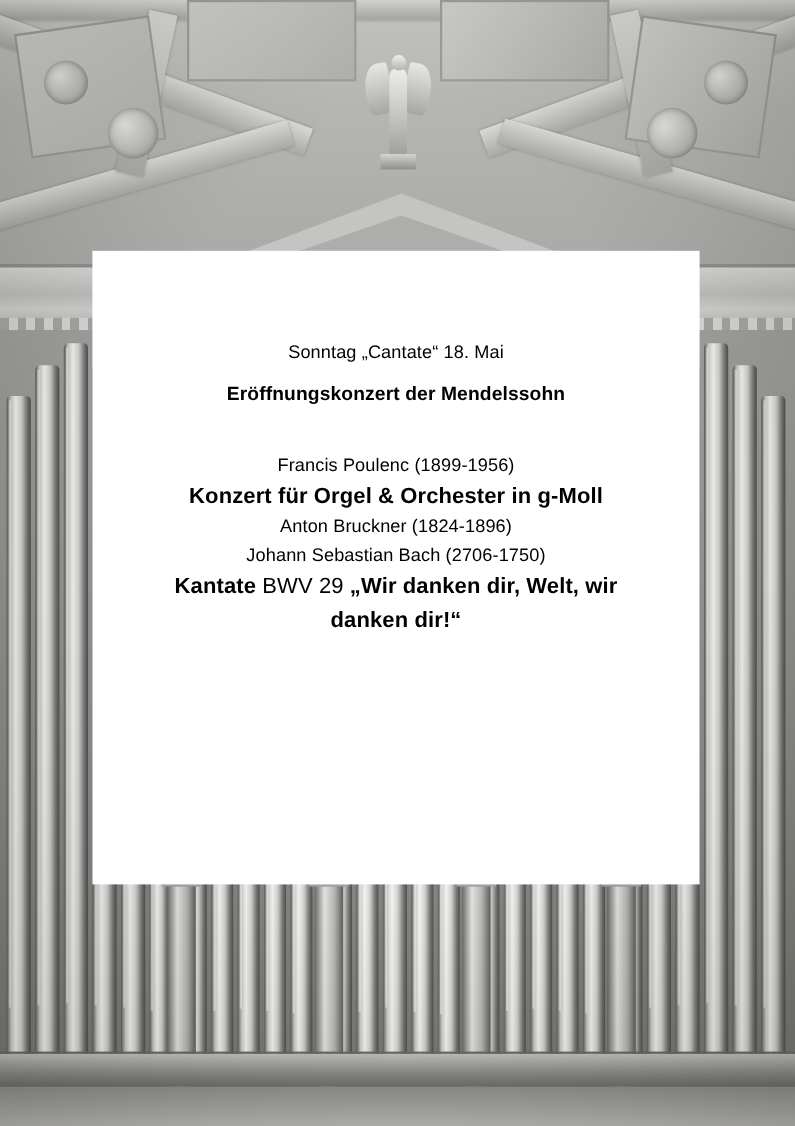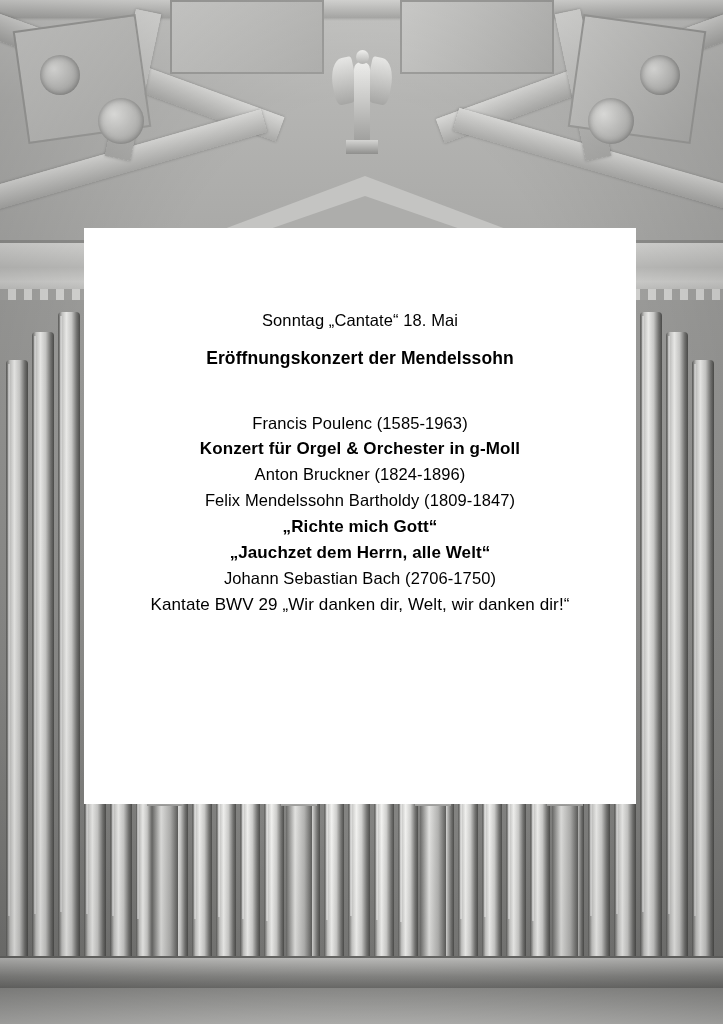--- a/index.html
+++ b/index.html
@@ -189,35 +189,35 @@
     color: #000000;
   }
 
   .line-reg {
     font-size: 16.5px;
     font-weight: 400;
     line-height: 1.55;
     letter-spacing: .1px;
   }
   .line-bold {
-    font-size: 17px;
+    font-size: 20px;
     font-weight: 700;
     line-height: 1.55;
     letter-spacing: .1px;
   }
   .headline {
     font-size: 17.5px;
     font-weight: 700;
     margin-top: 14px;
     letter-spacing: .1px;
   }
   .block { }
   .block-first { margin-top: 42px; }
   .mixed .reg { font-weight: 400; }
-  .mixed .bd  { font-weight: 400; }
+  .mixed .bd  { font-weight: 700; }
 </style>
 </head>
 <body>
 
 <div class="page">
 
   <div class="photo">
 
     <div class="ceiling">
       <div class="vault-rib rib-g"></div>
@@ -306,33 +306,28 @@
     <div class="vignette"></div>
   </div>
 
   <div class="card">
 
     <div class="line-reg">Sonntag „Cantate“ 18. Mai</div>
 
     <div class="headline">Eröffnungskonzert der Mendelssohn</div>
 
     <div class="block block-first">
-      <div class="line-reg">Francis Poulenc (1585-1963)</div>
+      <div class="line-reg">Francis Poulenc (1899-1956)</div>
       <div class="line-bold">Konzert für Orgel &amp; Orchester in g-Moll</div>
     </div>
 
     <div class="block">
       <div class="line-reg">Anton Bruckner (1824-1896)</div>
     </div>
 
-    <div class="block">
-      <div class="line-reg">Felix Mendelssohn Bartholdy (1809-1847)</div>
-      <div class="line-bold">„Richte mich Gott“</div>
-      <div class="line-bold">„Jauchzet dem Herrn, alle Welt“</div>
-    </div>
 
     <div class="block">
       <div class="line-reg">Johann Sebastian Bach (2706-1750)</div>
       <div class="line-bold mixed">
         <span class="bd">Kantate</span><span class="reg"> BWV 29 </span><span class="bd">„Wir danken dir, Welt, wir danken dir!“</span>
       </div>
     </div>
 
   </div>
 </div>

